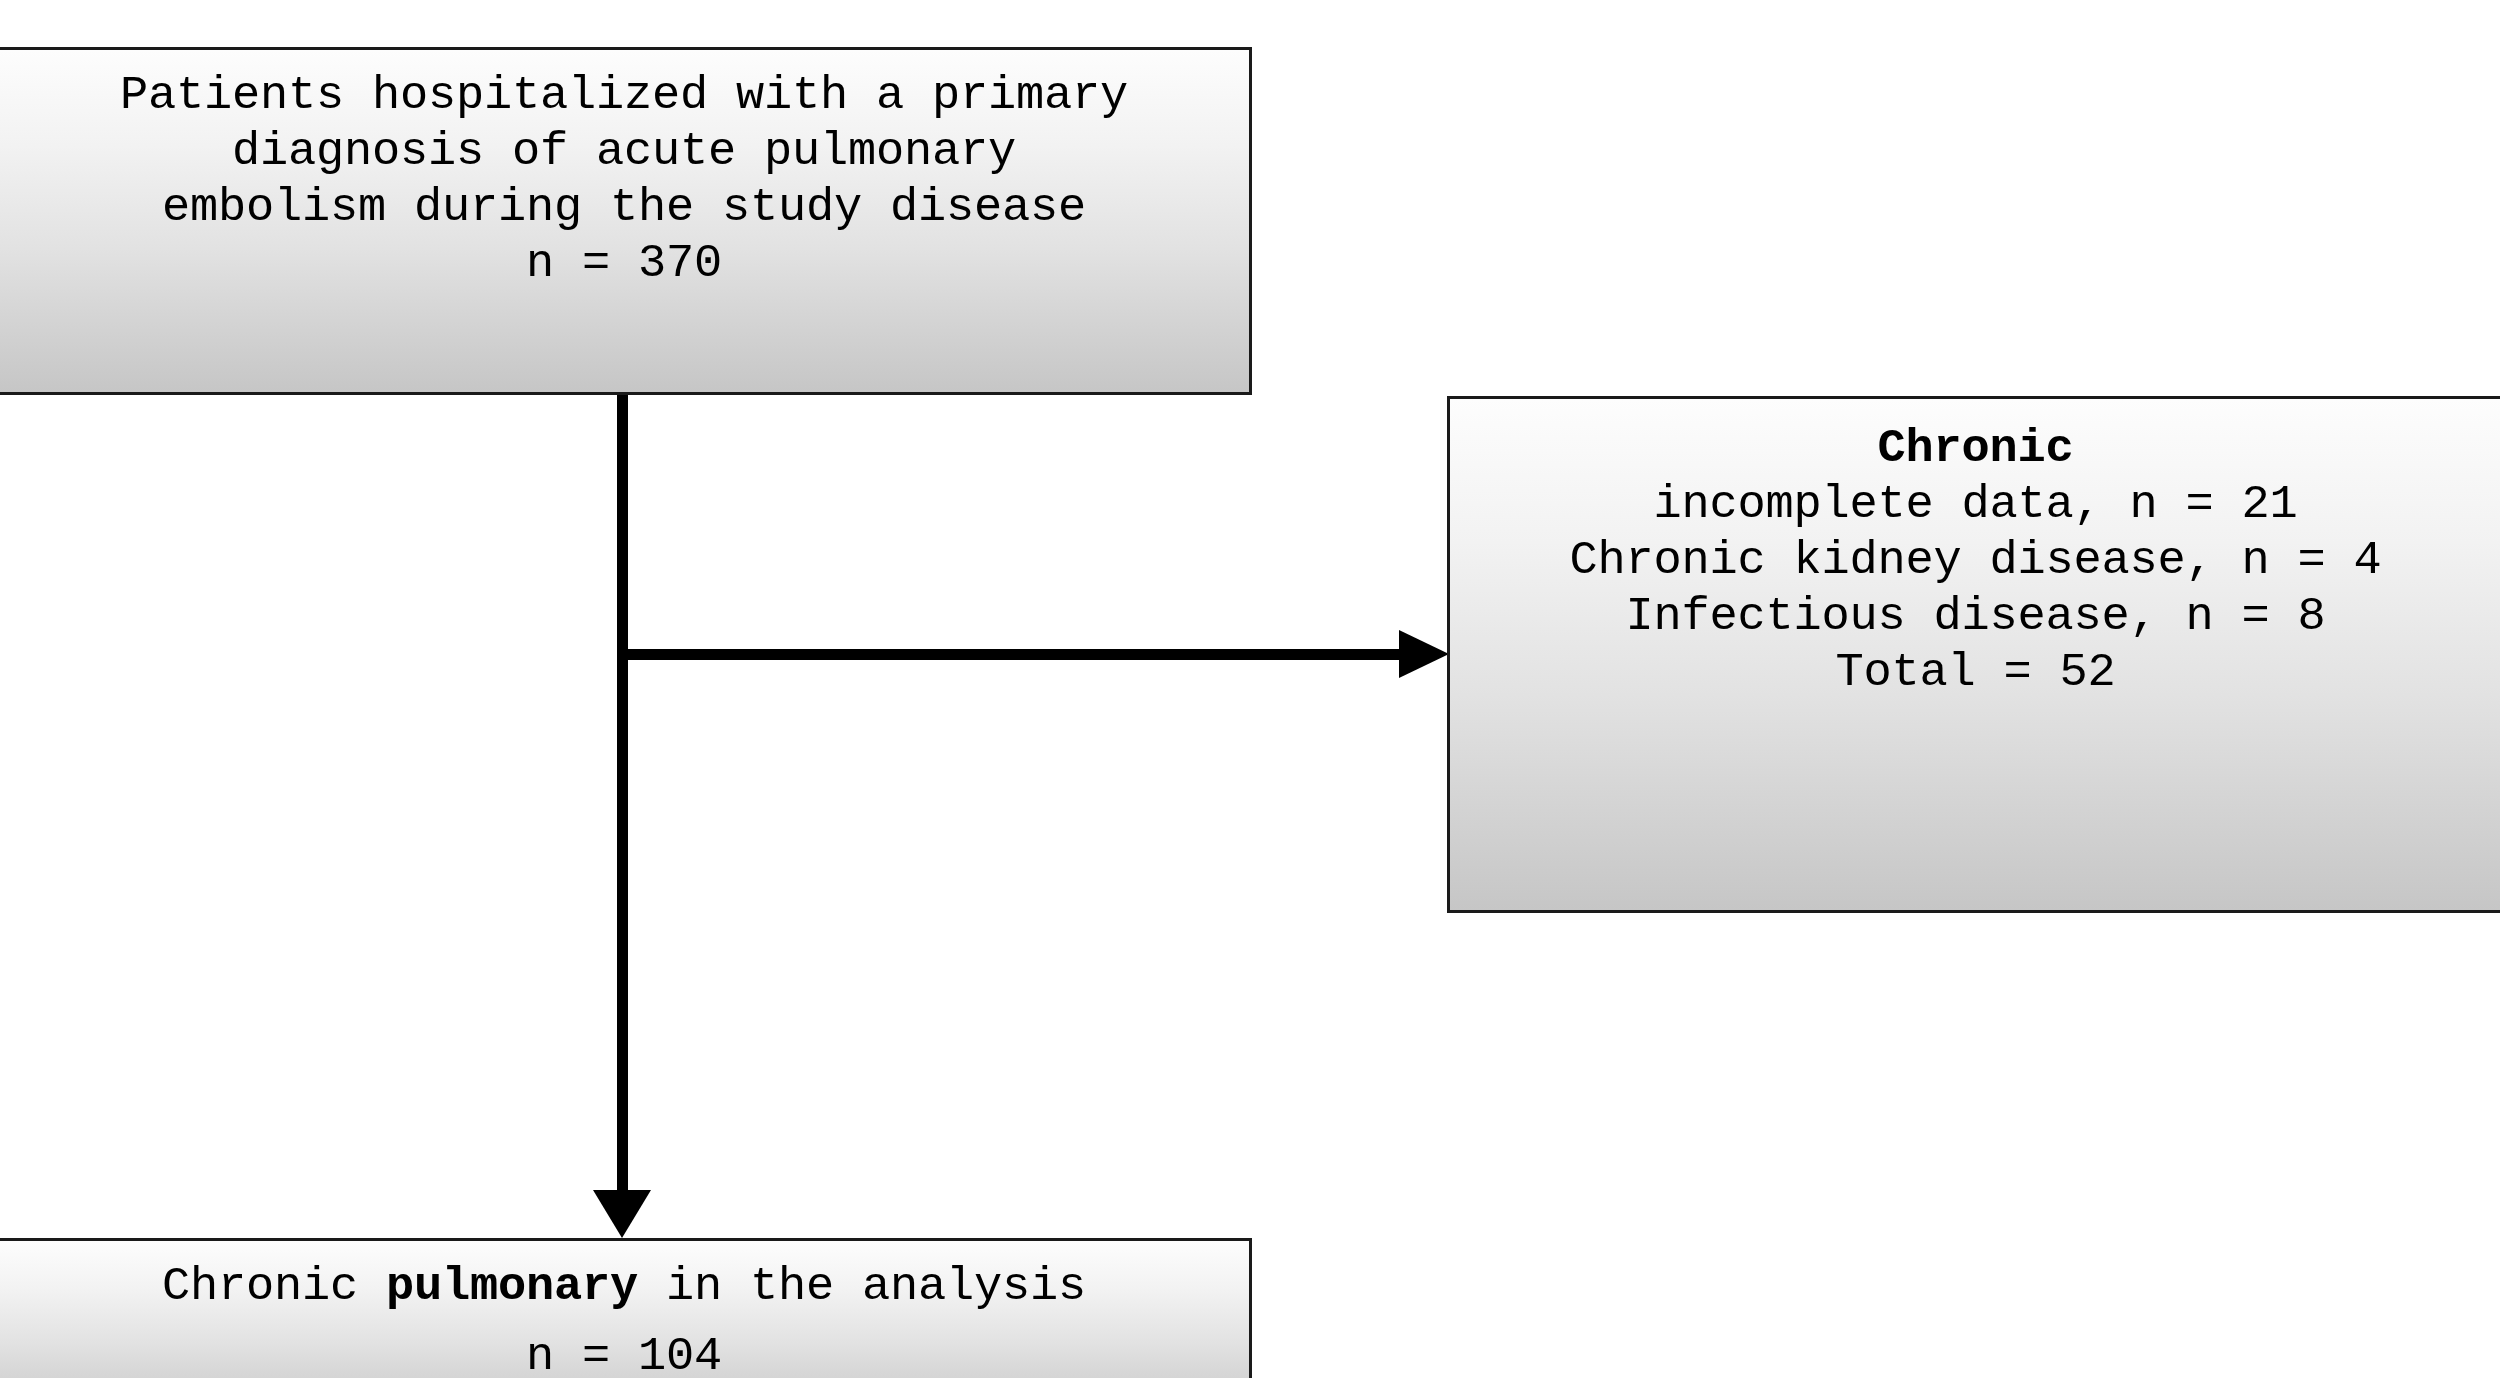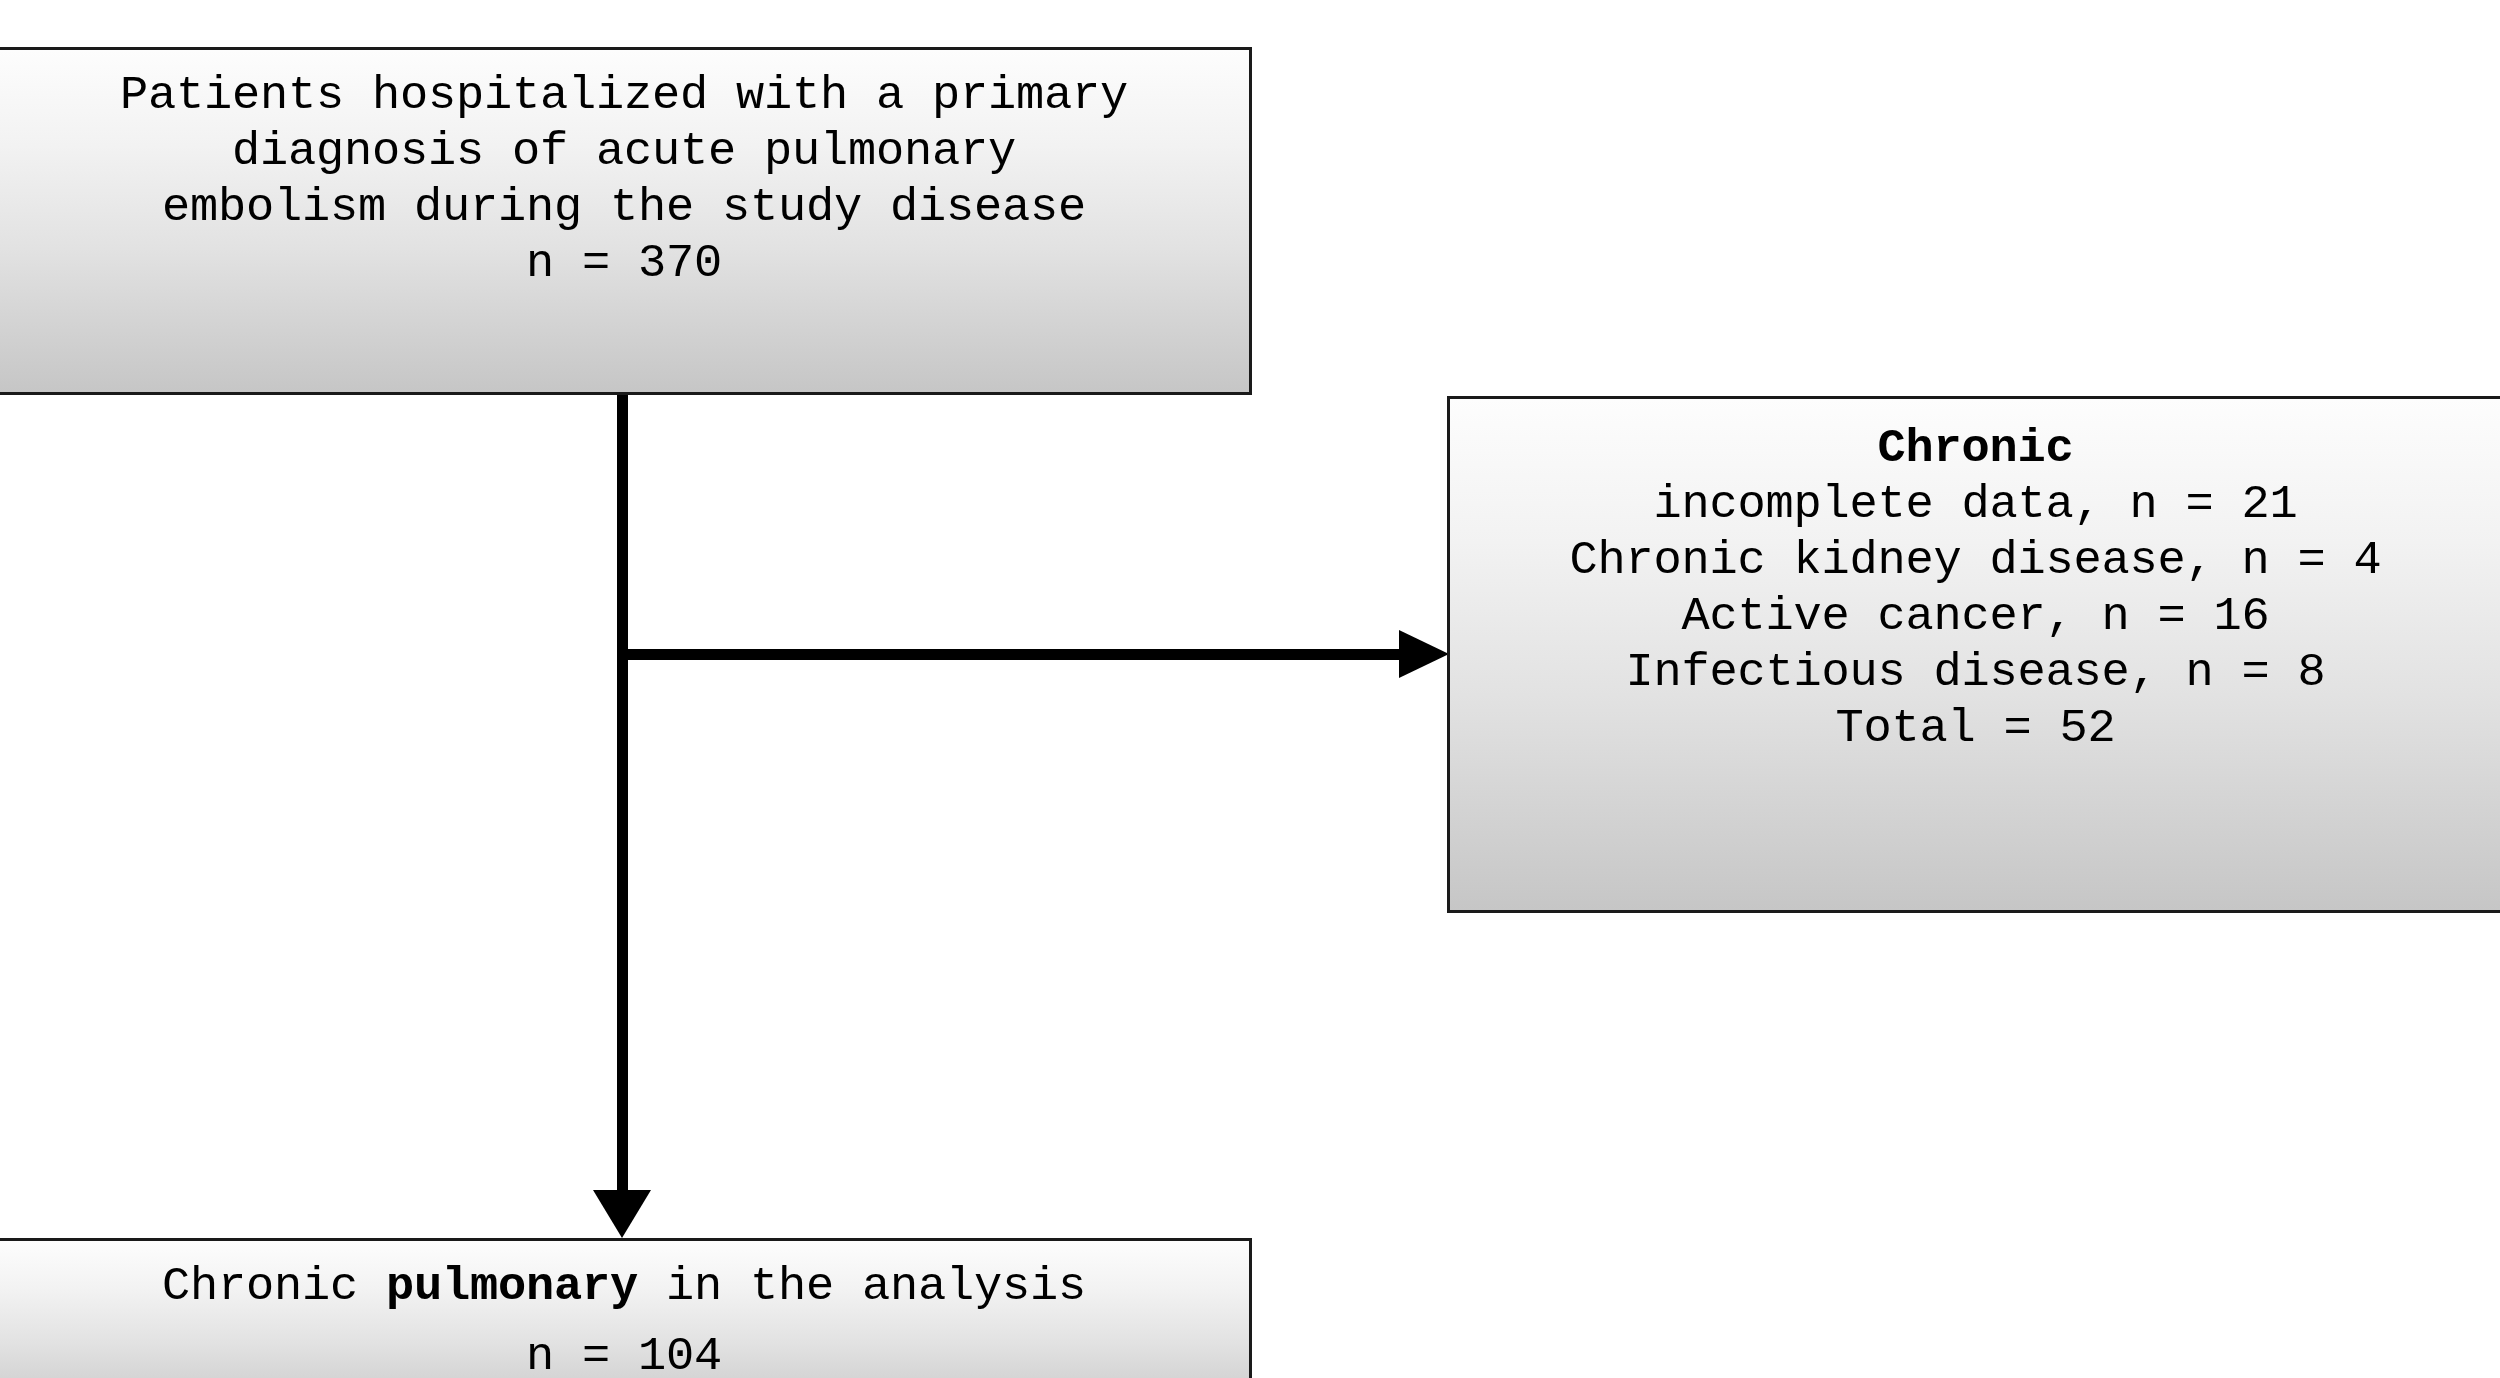--- a/index.html
+++ b/index.html
@@ -128,21 +128,20 @@
     <div class="line">Patients hospitalized with a primary</div>
     <div class="line">diagnosis of acute pulmonary</div>
     <div class="line">embolism during the study disease</div>
     <div class="line">n = 370</div>
   </div>
 
   <div class="flow-box" id="box-excluded">
     <div class="line bold">Chronic</div>
     <div class="line">incomplete data, n = 21</div>
     <div class="line">Chronic kidney disease, n = 4</div>
-    <div class="line">Active cancer, n = 16</div>
     <div class="line">Infectious disease, n = 8</div>
     <div class="line">Total = 52</div>
   </div>
 
   <div class="flow-box" id="box-included">
     <div class="line"><span>Chronic </span><span class="bold-seg">pulmonary</span><span> in the analysis</span></div>
     <div class="spacer-line"></div>
     <div class="line">n = 104</div>
   </div>
 

